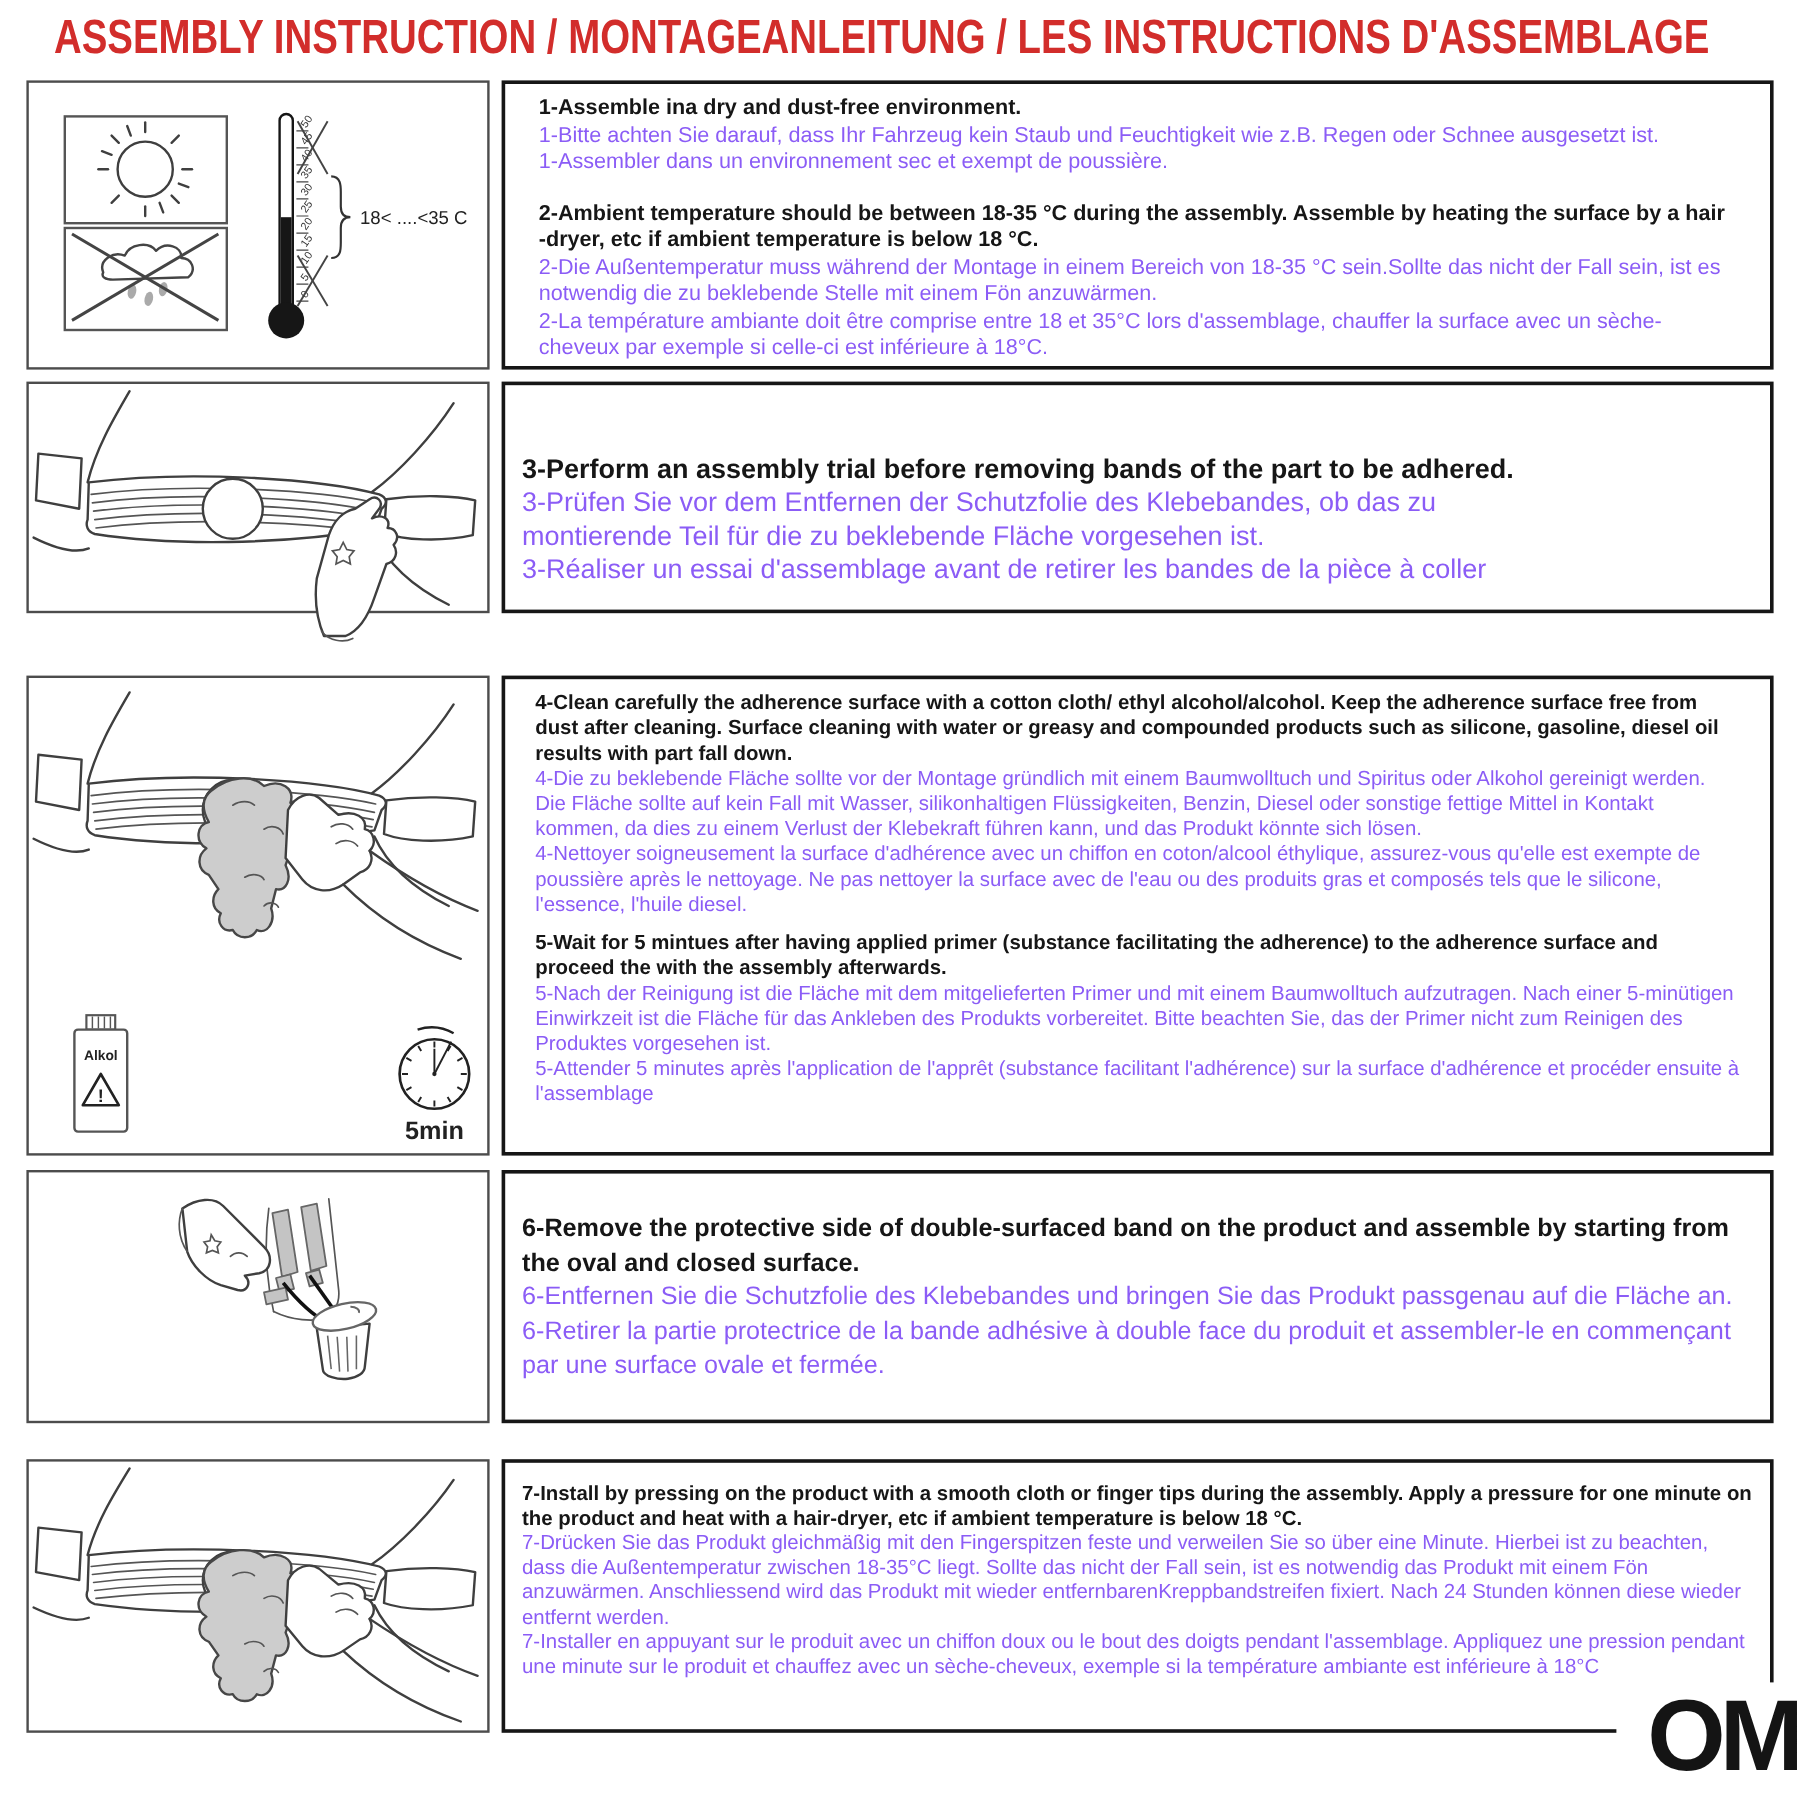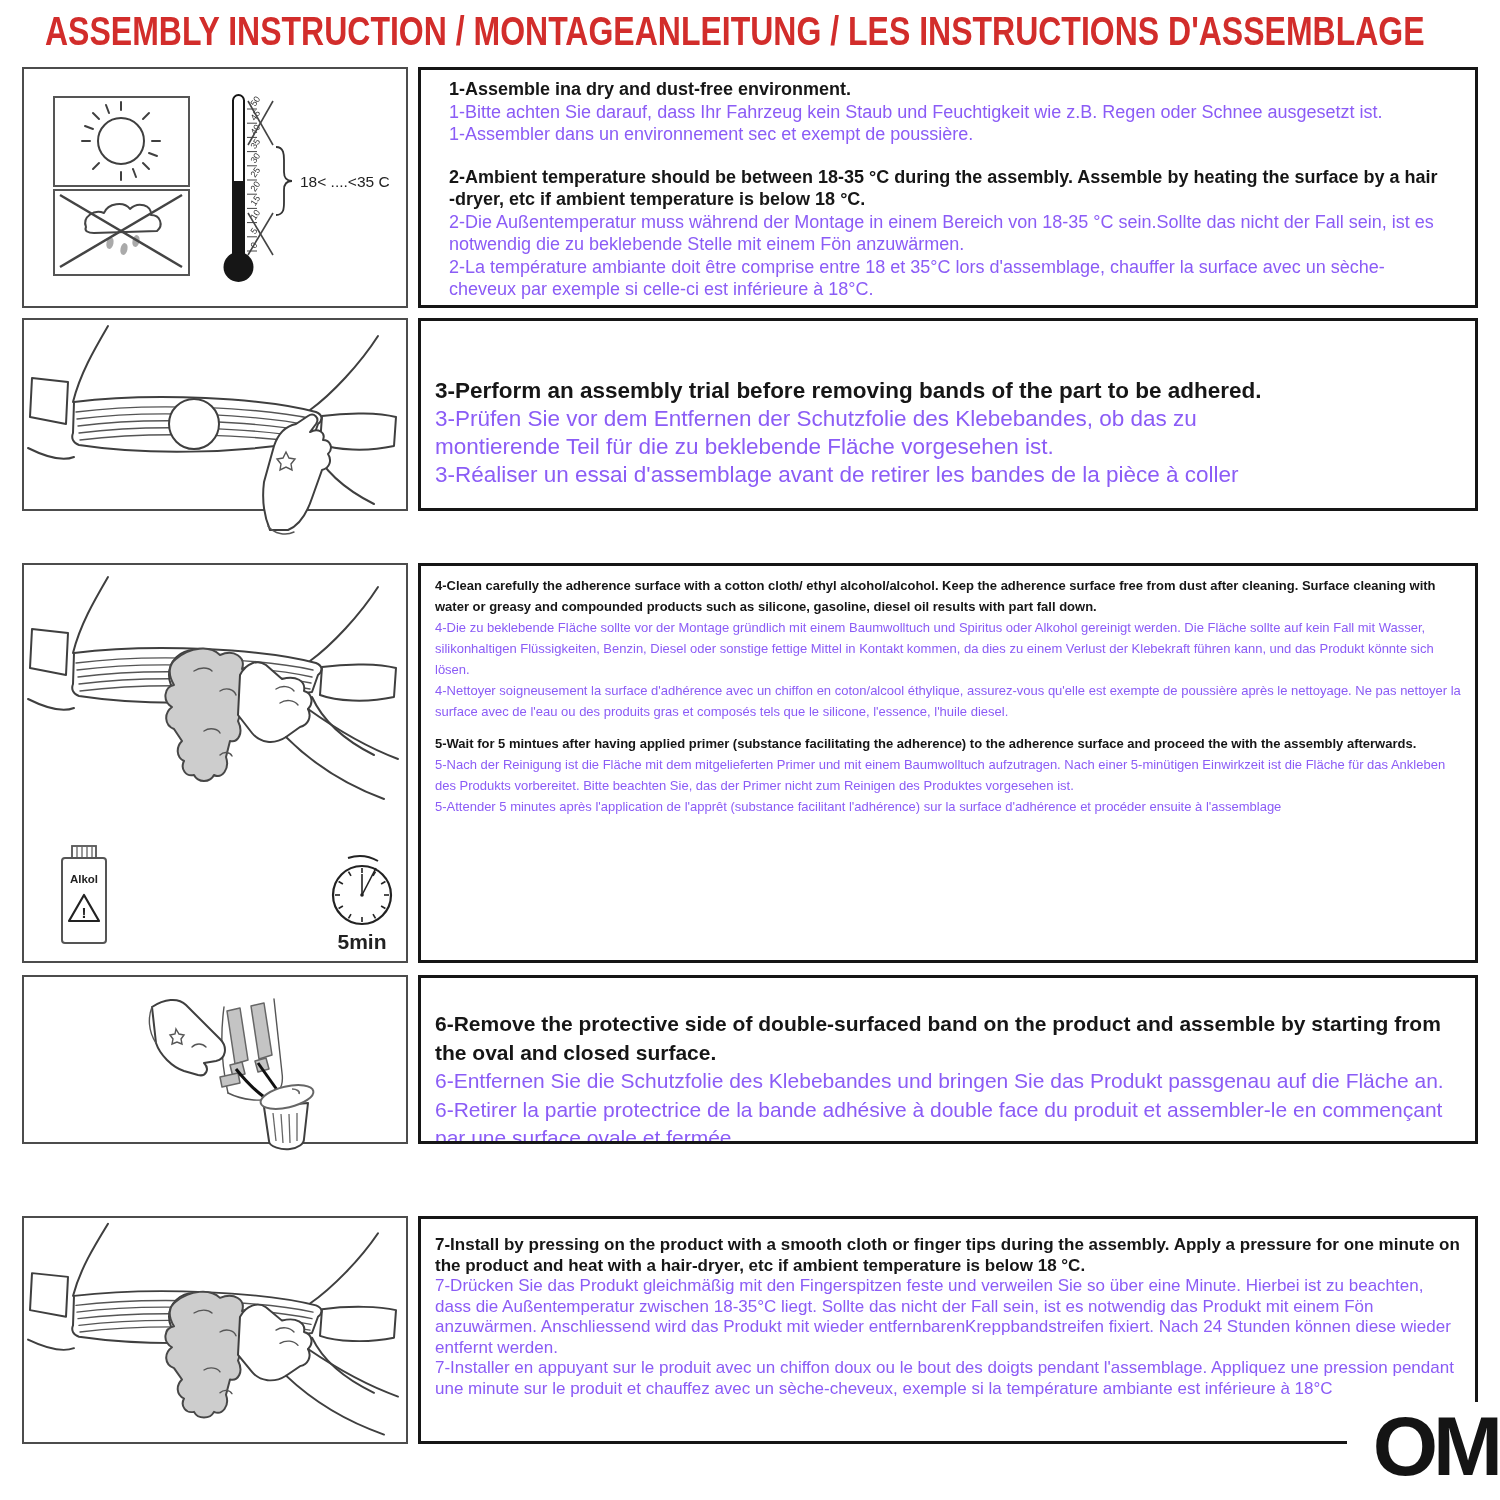--- a/index.html
+++ b/index.html
@@ -7,38 +7,38 @@
   .page{position:relative;width:1500px;height:1500px;background:#fff;overflow:hidden;}
 
   .title{position:absolute;left:45px;top:8px;margin:0;font-size:40px;line-height:46px;
          font-weight:bold;color:#d22d2b;white-space:nowrap;letter-spacing:0px;
          transform:scaleX(0.80);transform-origin:left center;}
 
   .row{position:absolute;left:0;width:1500px;}
   .row1{top:67px;height:241px;}
   .row2{top:318px;height:193px;}
   .row3{top:563px;height:400px;}
-  .row4{top:975px;height:169px;text-decoration:underline;}
+  .row4{top:975px;height:211px;text-decoration:underline;}
   .row5{top:1216px;height:228px;}
 
   .illus{position:absolute;left:22px;top:0;bottom:0;width:386px;border:2px solid #4c4c4c;
          background:#fff;box-sizing:border-box;}
   .illus svg{display:block;}
 
   .textbox{position:absolute;left:418px;top:0;bottom:0;width:1060px;border:3px solid #161616;
            background:#fff;box-sizing:border-box;overflow:hidden;}
   .textbox p{margin:0;}
   .en{font-weight:bold;color:#161616;}
   .de,.fr{font-weight:normal;color:#8b5cf6;}
 
   .row1 .textbox{padding:8px 28px;font-size:18px;line-height:22.5px;}
   .row1 .gap{height:20px;}
   .row2 .textbox{padding:56px 14px 8px 14px;font-size:22.5px;line-height:28px;}
   .row2 .de{max-width:880px;}
-  .row3 .textbox{padding:9px 14px;font-size:13px;line-height:21px;}
+  .row3 .textbox{padding:9px 25px;font-size:17px;line-height:21px;}
   .row3 .gap{height:11px;}
   .row4 .textbox{padding:32px 14px 8px 14px;font-size:21px;line-height:28.5px;}
   .row5 .textbox{padding:16px 14px 8px 14px;font-size:17px;line-height:20.5px;}
 
   .logo{position:absolute;top:1402px;right:2px;height:88px;z-index:5;background:#fff;
         display:flex;align-items:center;padding-left:26px;
         font-weight:bold;font-size:84px;letter-spacing:-5px;line-height:84px;text-align:right;}
   .logo .lb{color:#141414;}
   .logo .lr{color:#e23836;}
 

